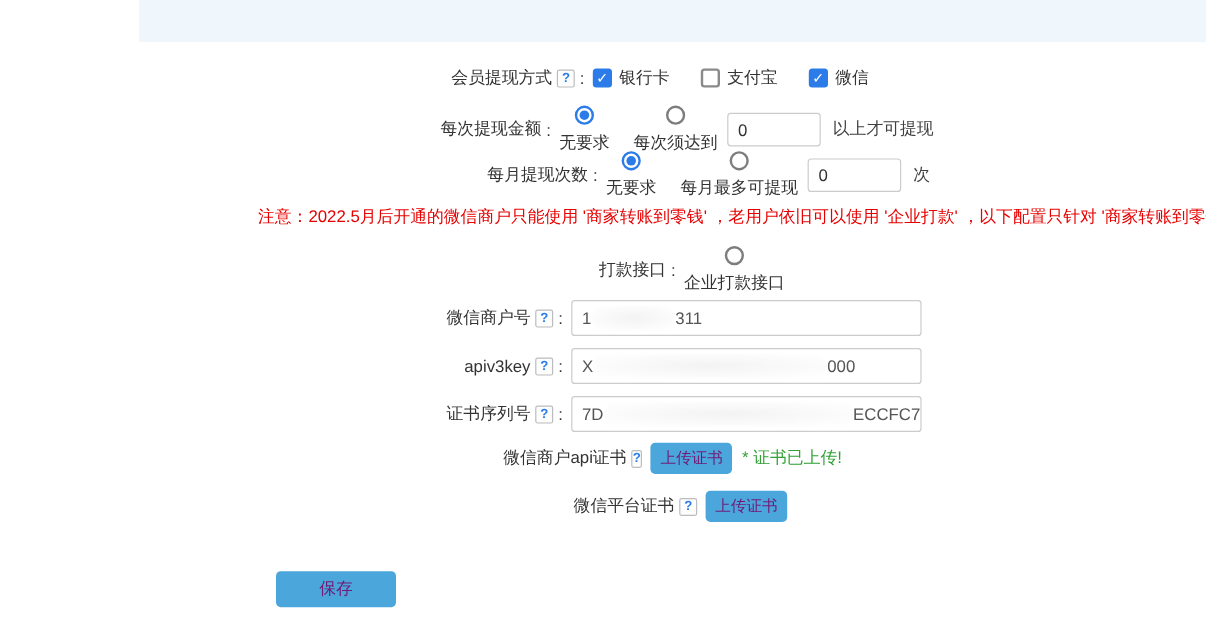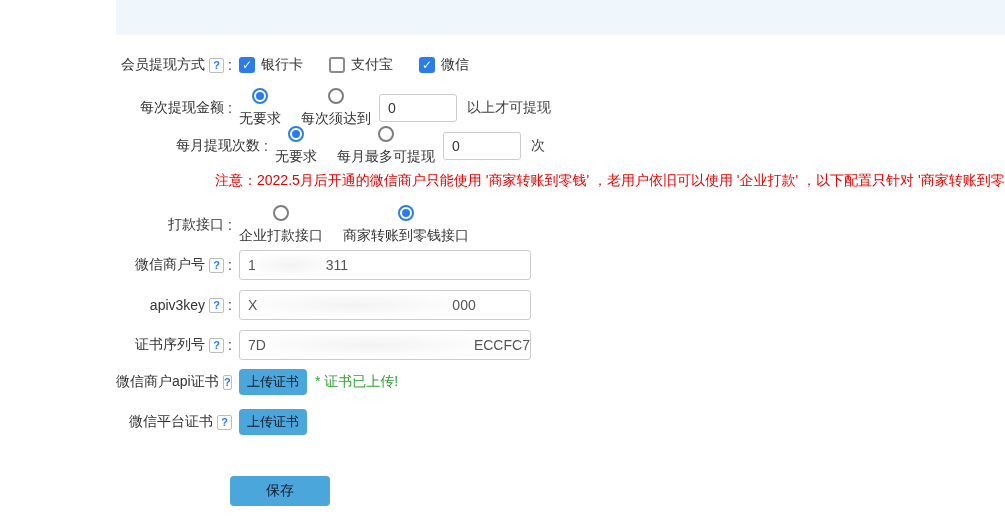--- a/index.html
+++ b/index.html
@@ -12,21 +12,21 @@
   .side-header { height:36px; display:flex; align-items:center; justify-content:center;
     color:#fff; font-weight:bold; font-size:15px; }
   .side-item { height:31px; margin-top:8px; display:flex; align-items:center; justify-content:center;
     color:#fff; font-size:14px; cursor:pointer; }
   .side-item.active { background:#3E8BBE; }
 
   
   .main { position:absolute; left:116px; top:0; width:889px; height:530px; background:#fff; }
   .top-strip { position:absolute; left:0; top:0; width:889px; height:35px; background:#EFF6FC; }
 
-  .row { position:absolute; left:0; width:889px; display:flex; align-items:center; }
+  .row { position:absolute; left:0; width:889px; display:flex; align-items:center;justify-content:center; }
   .label { width:116px; display:flex; align-items:center; justify-content:flex-end; gap:4px;
     color:#333; white-space:nowrap; }
   .content { margin-left:7px; display:flex; align-items:center; }
 
   .help { display:inline-flex; width:15px; height:15px; border:1px solid #bcbcbc; border-radius:2px;
     background:#fdfdfd; color:#2B7CE9; font-size:11px; font-weight:bold;
     align-items:center; justify-content:center; cursor:pointer; }
 
   
   .cb-group { display:flex; align-items:center; gap:6px; margin-right:26px; cursor:pointer; }
@@ -48,21 +48,21 @@
     font-family:"Liberation Sans","DejaVu Sans",sans-serif; }
 
   .fake-input { width:292px; height:30px; border:1px solid #ccc; border-radius:3px;
     display:flex; align-items:center; padding-left:8px; color:#555; background:#fff;
     overflow:hidden; white-space:nowrap; cursor:text; }
   .mask { display:inline-block; height:20px; border-radius:10px;
     background:radial-gradient(ellipse at center, #f3f3f3 0%, #fcfcfc 70%, #ffffff 100%); }
 
   .note { position:absolute; left:99px; color:#E60000; font-size:14px; white-space:nowrap; }
 
-  .btn { background:#4BA6DC; color:#0f172a; border:none; border-radius:4px; cursor:pointer;
+  .btn { background:#4BA6DC; color:#701a75; border:none; border-radius:4px; cursor:pointer;
     font-family:"Liberation Sans","DejaVu Sans",sans-serif; }
   .btn-upload { width:68px; height:26px; font-size:13px; }
   .btn-save { position:absolute; left:114px; top:476px; width:100px; height:30px; font-size:14px; }
 
   .status-ok { margin-left:8px; color:#32A035; font-size:14px; white-space:nowrap; }
   .gap20 { margin-right:20px; }
   .sfx { margin-left:10px; color:#404040; white-space:nowrap; }
   .pre-in { margin-left:8px; }
 </style>
 </head>
@@ -139,24 +139,20 @@
     <div class="row" style="top:209px; height:32px;">
       <div class="label">
         <span>打款接口</span>
         <span>:</span>
       </div>
       <div class="content">
         <span class="rd-group gap20">
           <span class="rd off"></span>
           <span>企业打款接口</span>
         </span>
-        <span class="rd-group">
-          <span class="rd on"></span>
-          <span>商家转账到零钱接口</span>
-        </span>
       </div>
     </div>
 
     <div class="row" style="top:249px; height:32px;">
       <div class="label">
         <span>微信商户号</span>
         <span class="help">?</span>
         <span>:</span>
       </div>
       <div class="content">

